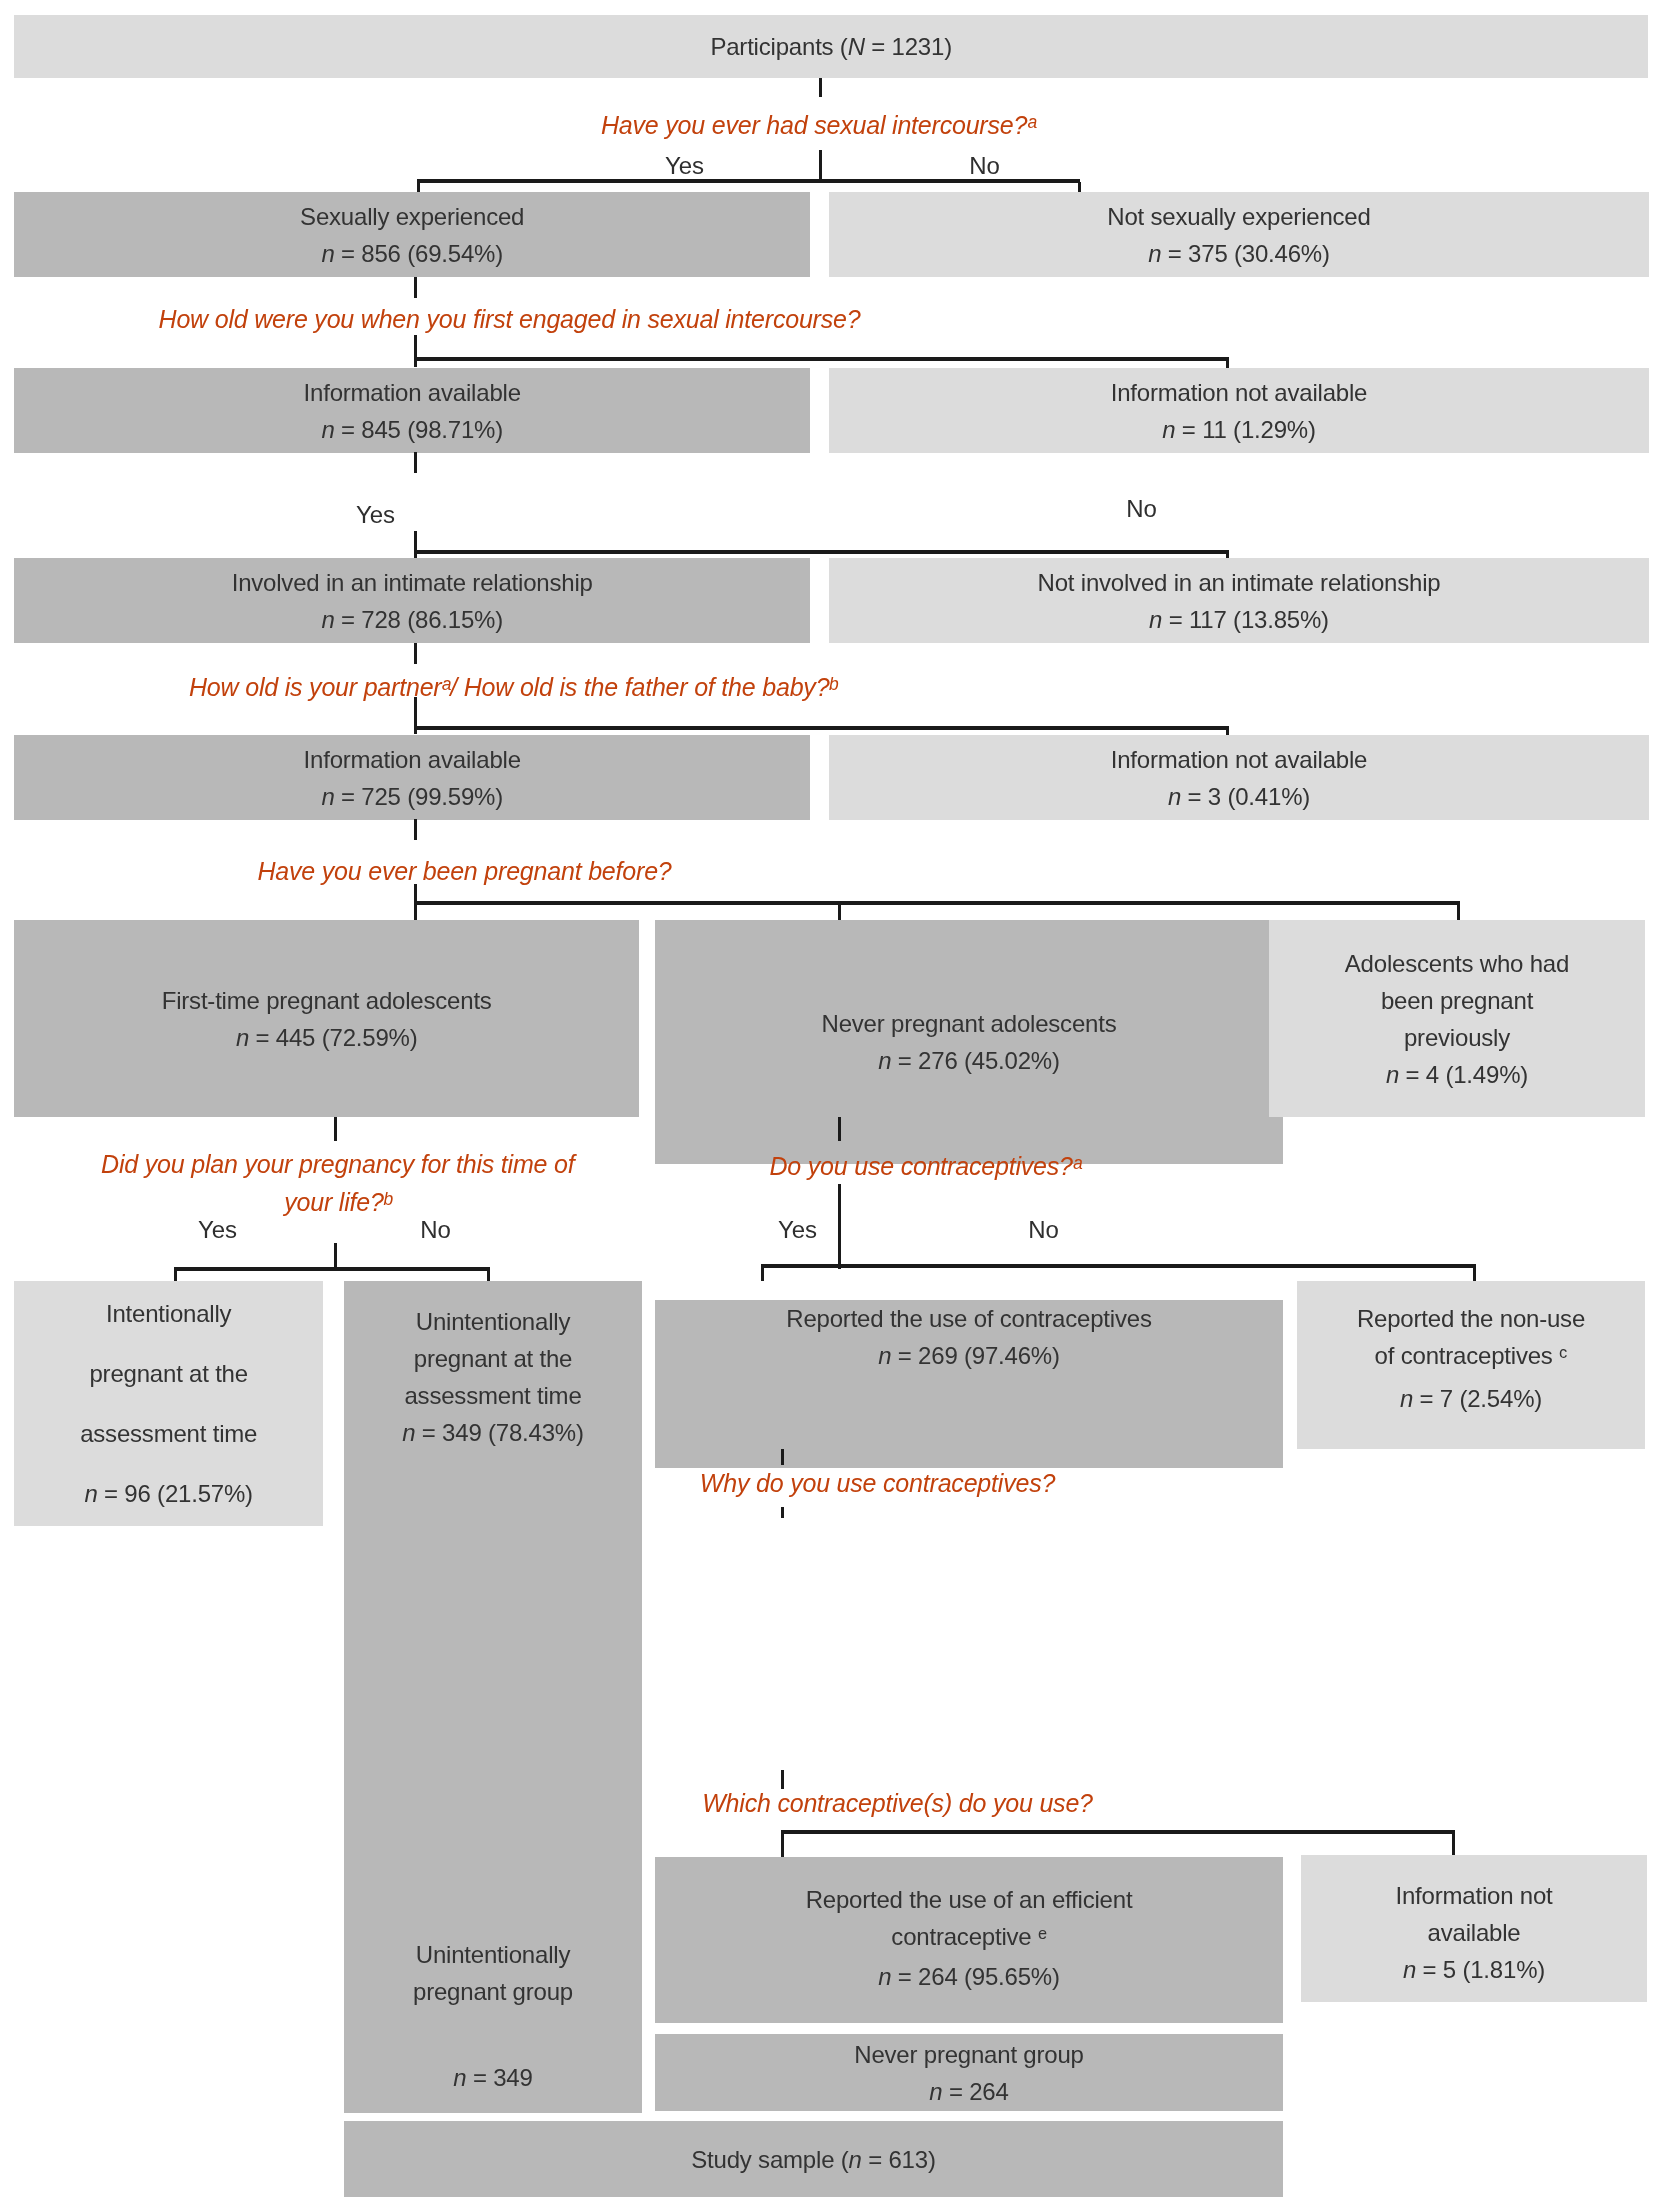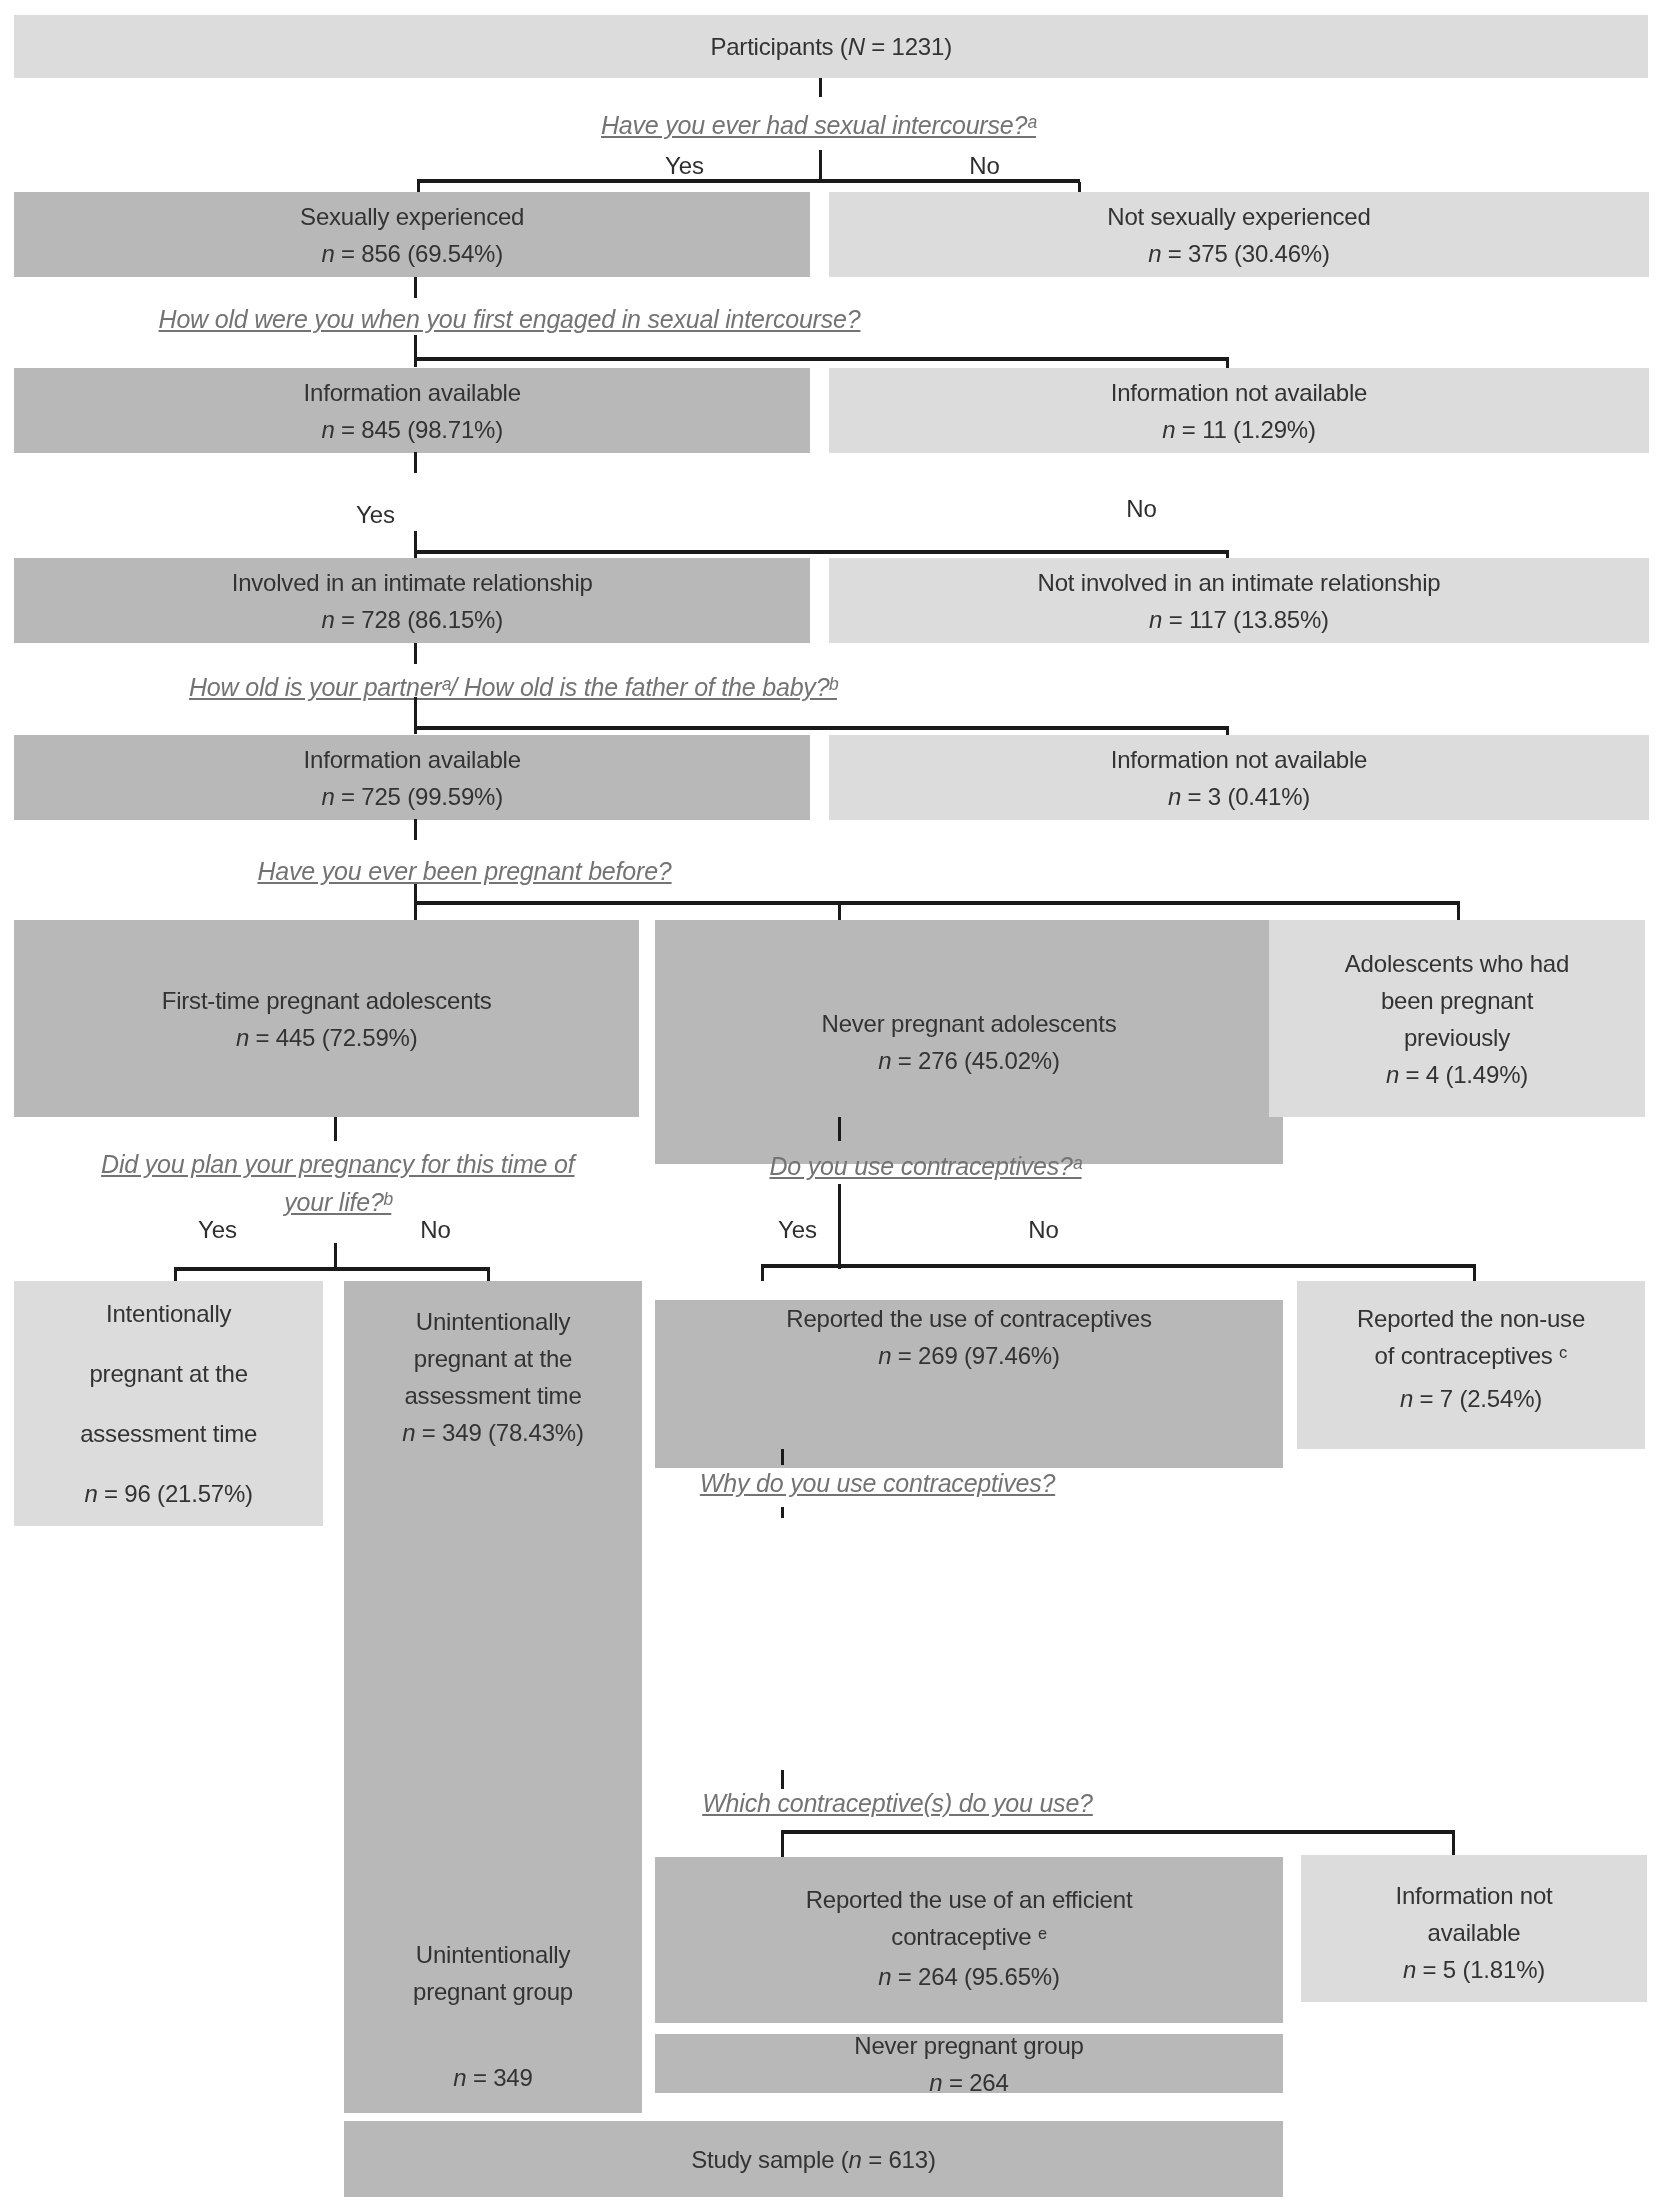--- a/index.html
+++ b/index.html
@@ -6,21 +6,21 @@
   .canvas{position:relative;width:1663px;height:2205px;background:#ffffff;
     font-family:"Liberation Sans","DejaVu Sans",sans-serif;color:#333333;overflow:hidden;}
   .box{position:absolute;display:flex;flex-direction:column;align-items:center;justify-content:center;
     text-align:center;font-size:24px;line-height:37px;letter-spacing:-0.2px;}
   .box.dark{background:#b8b8b8;}
   .box.light{background:#dcdcdc;}
   .box.top{justify-content:flex-start;}
   .v{position:absolute;width:3.2px;background:#1a1a1a;}
   .h{position:absolute;height:4px;background:#1a1a1a;}
   .q{position:absolute;font-style:italic;font-size:25px;line-height:38px;text-align:center;
-     white-space:nowrap;color:#737373;letter-spacing:-0.2px;text-decoration:underline;}
+     white-space:nowrap;color:#c2410c;letter-spacing:-0.2px;}
   .yn{position:absolute;width:103px;text-align:center;font-size:24px;color:#2f2f2f;}
   .stat i{font-style:italic;}
 </style>
 </head>
 <body>
 
 <div class="canvas">
 
   <div class="box light" style="left:14.2px;top:15px;width:1634px;height:63px;">
     <div class="stat">Participants (<i>N</i> = 1231)</div>
@@ -180,21 +180,21 @@
     <div>contraceptive ᵉ</div>
     <div class="stat" style="margin-top:3.2px;"><i>n</i> = 264 (95.65%)</div>
   </div>
 
   <div class="box light top" style="left:1301px;top:1855px;width:346px;height:147px;padding-top:22px;box-sizing:border-box;">
     <div>Information not</div>
     <div>available</div>
     <div class="stat"><i>n</i> = 5 (1.81%)</div>
   </div>
 
-  <div class="box dark" style="left:655px;top:2034px;width:628px;height:59px;">
+  <div class="box dark" style="left:655px;top:2034px;width:628px;height:77px;">
     <div>Never pregnant group</div>
     <div class="stat"><i>n</i> = 264</div>
   </div>
 
   <div class="box dark" style="left:344px;top:2121px;width:939px;height:76px;">
     <div class="stat">Study sample (<i>n</i> = 613)</div>
   </div>
 
 </div>
 

